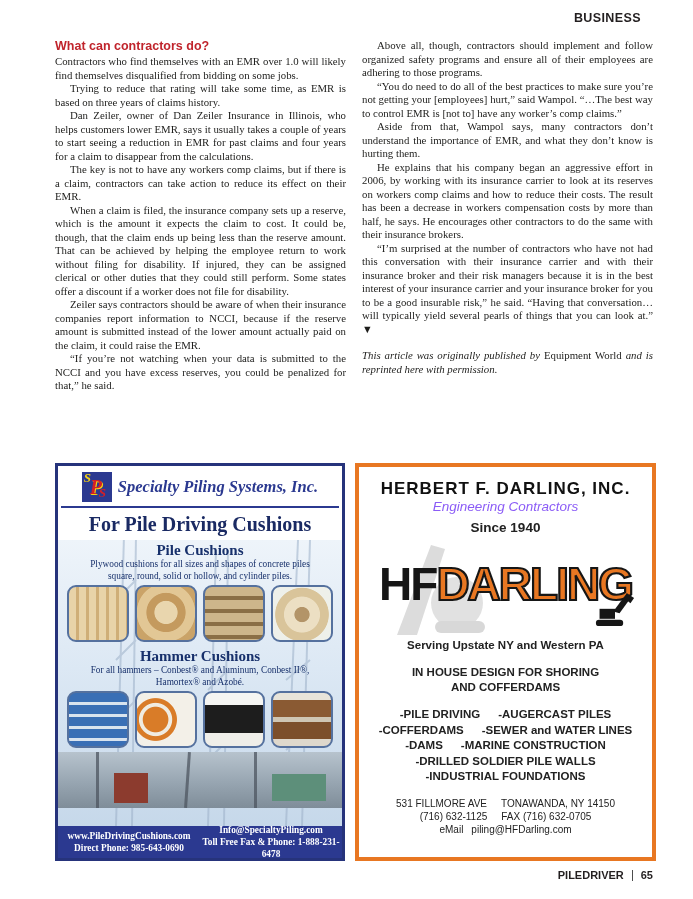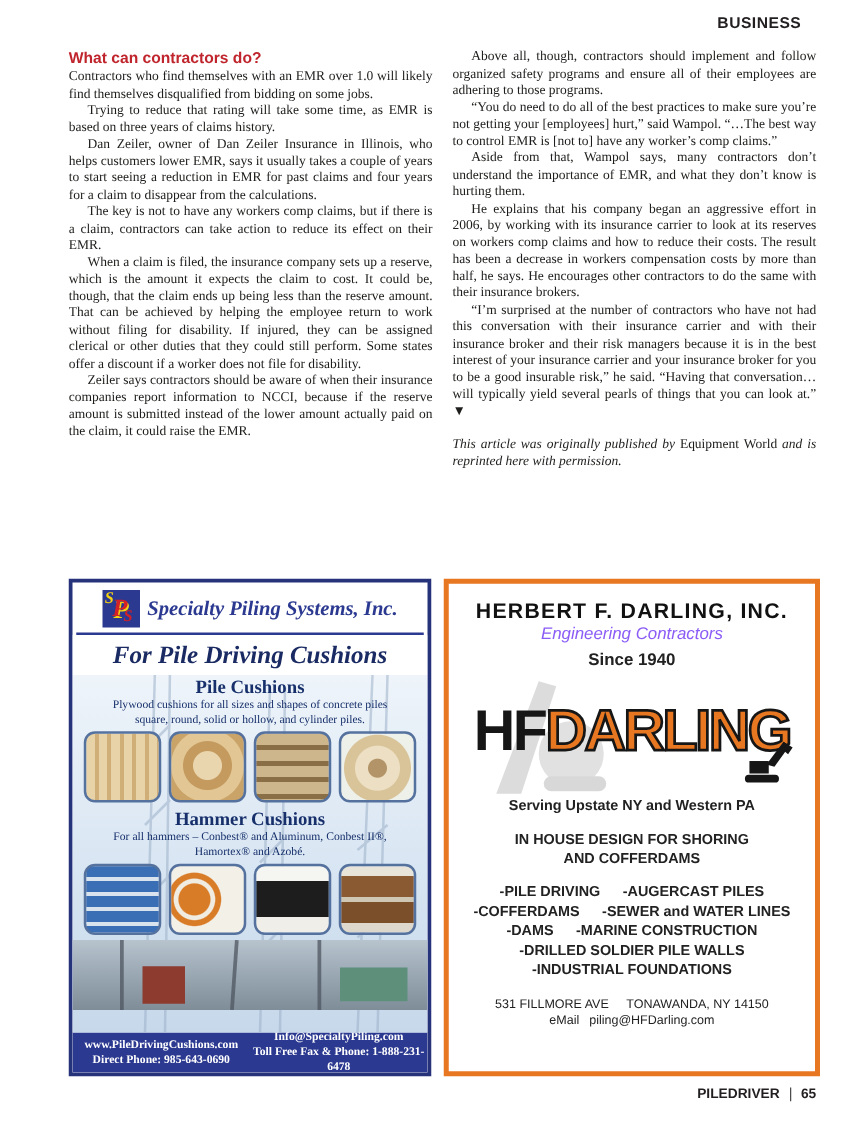--- a/index.html
+++ b/index.html
@@ -59,21 +59,21 @@
   .sps-logo .l2 { top:4px;  left:8px;  color:#d42027; font-size:20px; text-shadow:1px 1px 0 #f5d312; }
   .sps-logo .l3 { top:13px; left:17px; color:#d42027; font-size:13px; }
   .sps-company {
     color:#2b3990; font-family:"Liberation Serif", serif;
     font-weight:bold; font-style:italic; font-size:16.5px; white-space:nowrap;
   }
   .sps-rule { border-top:2px solid #2b3990; margin:0 3px; }
   .sps-tagline {
     text-align:center; padding:5px 0 4px; background:#fff;
     color:#1a2a63; font-family:"Liberation Serif", serif;
-    font-weight:bold; font-style:italic; font-size:20px;
+    font-weight:bold; font-size:20px;
   }
   .sps-body {
     position:relative; flex:1;
     background:linear-gradient(180deg,#eef4fa 0%,#dce8f4 45%,#c6d8ea 100%);
   }
   .sps-body > * { position:relative; }
   .crane-bg { position:absolute; inset:0; width:100%; height:100%; }
   .sec-title {
     text-align:center; margin-top:2px;
     color:#17306b; font-family:"Liberation Serif", serif; font-weight:bold; font-size:15px;
@@ -140,20 +140,21 @@
 
 <div class="article">
   <div class="col">
     <h2>What can contractors do?</h2>
     <p class="noindent">Contractors who find themselves with an EMR over 1.0 will likely find themselves disqualified from bidding on some jobs.</p>
     <p>Trying to reduce that rating will take some time, as EMR is based on three years of claims history.</p>
     <p>Dan Zeiler, owner of Dan Zeiler Insurance in Illinois, who helps customers lower EMR, says it usually takes a couple of years to start seeing a reduction in EMR for past claims and four years for a claim to disappear from the calculations.</p>
     <p>The key is not to have any workers comp claims, but if there is a claim, contractors can take action to reduce its effect on their EMR.</p>
     <p>When a claim is filed, the insurance company sets up a reserve, which is the amount it expects the claim to cost. It could be, though, that the claim ends up being less than the reserve amount. That can be achieved by helping the employee return to work without filing for disability. If injured, they can be assigned clerical or other duties that they could still perform. Some states offer a discount if a worker does not file for disability.</p>
     <p>Zeiler says contractors should be aware of when their insurance companies report information to NCCI, because if the reserve amount is submitted instead of the lower amount actually paid on the claim, it could raise the EMR.</p>
+    <p>“If you’re not watching when your data is submitted to the NCCI and you have excess reserves, you could be penalized for that,” he said.</p>
   </div>
   <div class="col">
     <p>Above all, though, contractors should implement and follow organized safety programs and ensure all of their employees are adhering to those programs.</p>
     <p>“You do need to do all of the best practices to make sure you’re not getting your [employees] hurt,” said Wampol. “…The best way to control EMR is [not to] have any worker’s comp claims.”</p>
     <p>Aside from that, Wampol says, many contractors don’t understand the importance of EMR, and what they don’t know is hurting them.</p>
     <p>He explains that his company began an aggressive effort in 2006, by working with its insurance carrier to look at its reserves on workers comp claims and how to reduce their costs. The result has been a decrease in workers compensation costs by more than half, he says. He encourages other contractors to do the same with their insurance brokers.</p>
     <p>“I’m surprised at the number of contractors who have not had this conversation with their insurance carrier and with their insurance broker and their risk managers because it is in the best interest of your insurance carrier and your insurance broker for you to be a good insurable risk,” he said. “Having that conversation…will typically yield several pearls of things that you can look at.” ▼</p>
     <p class="credit noindent"><span>This article was originally published by </span><span class="source">Equipment World</span><span> and is reprinted here with permission.</span></p>
   </div>
 </div>
@@ -268,20 +269,24 @@
       </div>
       <div class="svc-line">
         <span>-INDUSTRIAL FOUNDATIONS</span>
       </div>
     </div>
     <div class="hfd-address">
       <div class="addr-line">
         <span>531 FILLMORE AVE</span>
         <span>TONAWANDA, NY 14150</span>
       </div>
+      <div class="addr-line">
+        <span>(716) 632-1125</span>
+        <span>FAX (716) 632-0705</span>
+      </div>
       <div class="addr-line" style="gap:8px;">
         <span>eMail</span>
         <span>piling@HFDarling.com</span>
       </div>
     </div>
   </div>
 </div>
 
 <div class="page-footer">
   <span>PILEDRIVER</span>

